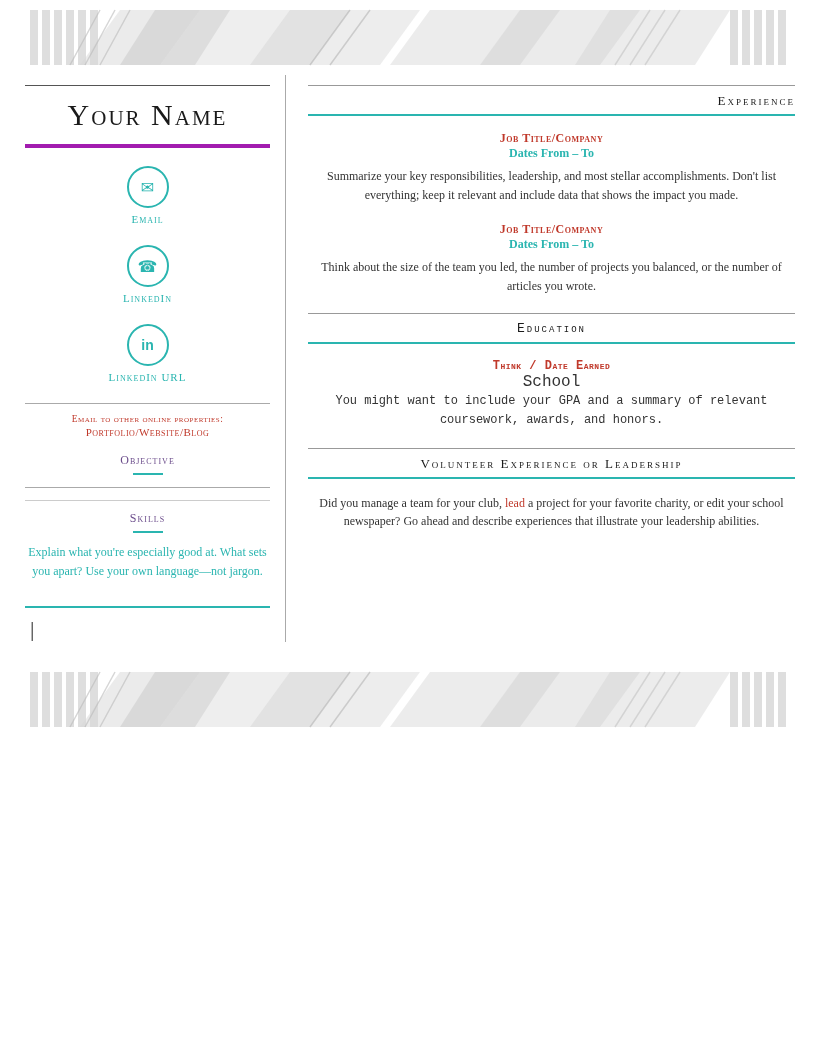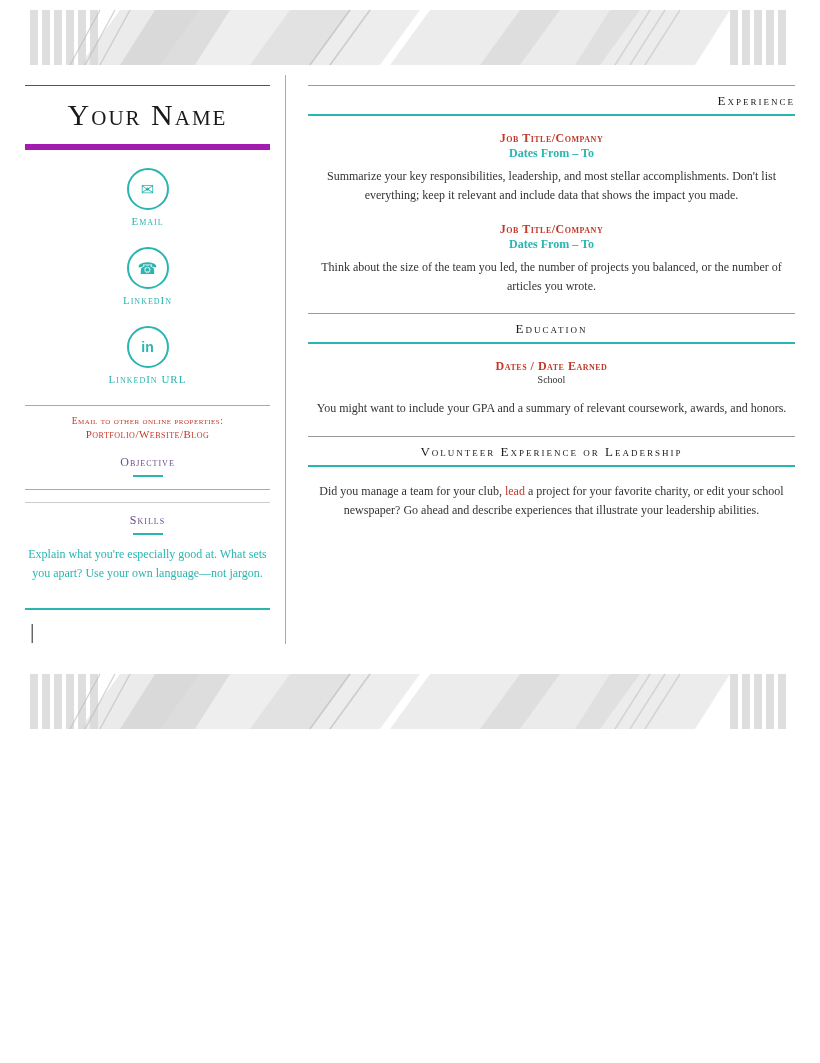--- a/index.html
+++ b/index.html
@@ -214,21 +214,21 @@
       <line x1="665" y1="10" x2="630" y2="65" stroke="#bbb" stroke-width="1.5" opacity="0.5"></line>
       <line x1="680" y1="10" x2="645" y2="65" stroke="#bbb" stroke-width="1.5" opacity="0.5"></line>
     </svg>
   </div>
 </div>
 
 <div class="content-wrapper">
 
   <div class="left-col left-col-inner" style="width:260px; min-width:260px;">
 
-    <div class="name-section" style="border-top:1px solid #555; border-bottom:6px solid #a21caf; text-align:center; padding:12px 0 12px 0; margin-bottom:18px;">
+    <div class="name-section" style="border-top:1px solid #555; border-bottom:4px solid #a21caf; text-align:center; padding:12px 0 12px 0; margin-bottom:18px;">
       <h1 class="name-title" style="font-size:30px; font-family:Palatino,'Palatino Linotype',Georgia,serif; font-weight:normal; color:#1a1a1a; font-variant:small-caps; letter-spacing:2px;">Your Name</h1>
     </div>
 
     <div class="contact-item">
       <div class="contact-icon" style="width:42px;height:42px;border:2px solid #2ab5b0;border-radius:50%;display:flex;align-items:center;justify-content:center;margin:0 auto 5px auto;color:#2ab5b0;font-size:16px;">
         ✉
       </div>
       <div class="contact-label" style="font-size:11px;color:#2ab5b0;font-variant:small-caps;letter-spacing:1px;">Email</div>
     </div>
 
@@ -283,28 +283,28 @@
         <div style="font-size:12px;color:#333;line-height:1.55;text-align:center;padding:0 5px;">Summarize your key responsibilities, leadership, and most stellar accomplishments. Don't list everything; keep it relevant and include data that shows the impact you made.</div>
       </div>
 
       <div class="job-entry" style="margin-bottom:18px;text-align:center;">
         <div style="font-size:12px;font-weight:bold;color:#c0392b;font-variant:small-caps;letter-spacing:0.5px;">Job Title/Company</div>
         <div style="font-size:12px;font-weight:bold;color:#2ab5b0;margin-bottom:6px;">Dates From – To</div>
         <div style="font-size:12px;color:#333;line-height:1.55;text-align:center;padding:0 5px;">Think about the size of the team you led, the number of projects you balanced, or the number of articles you wrote.</div>
       </div>
     </div>
 
-    <div class="right-section" style="margin-bottom:15px;">
+    <div class="right-section" style="margin-bottom:15px;font-family:Liberation Mono, monospace;">
       <div class="right-section-header" style="border-top:1px solid #999;border-bottom:2px solid #2ab5b0;padding:5px 0;margin-bottom:15px;text-align:center;">
         <span style="font-size:13px;color:#1a1a1a;font-variant:small-caps;letter-spacing:2px;">Education</span>
       </div>
 
       <div class="job-entry" style="margin-bottom:18px;text-align:center;">
-        <div style="font-size:12px;font-weight:bold;color:#c0392b;font-variant:small-caps;letter-spacing:0.5px;">Dates / Date Earned</div>
-        <div style="font-size:10px;color:#333;text-align:center;margin-bottom:14px;">School</div>
+        <div style="font-size:12px;font-weight:bold;color:#c0392b;font-variant:small-caps;letter-spacing:0.5px;">Think / Date Earned</div>
+        <div style="font-size:16px;color:#333;text-align:center;margin-bottom:1px;">School</div>
         <div style="font-size:12px;color:#333;line-height:1.55;text-align:center;padding:0 5px;">You might want to include your GPA and a summary of relevant coursework, awards, and honors.</div>
       </div>
     </div>
 
     <div class="right-section" style="margin-bottom:15px;">
       <div class="right-section-header" style="border-top:1px solid #999;border-bottom:2px solid #2ab5b0;padding:5px 0;text-align:center;">
         <span style="font-size:13px;color:#1a1a1a;font-variant:small-caps;letter-spacing:2px;">Volunteer Experience or Leadership</span>
       </div>
 
       <div class="job-entry" style="text-align:center;">

